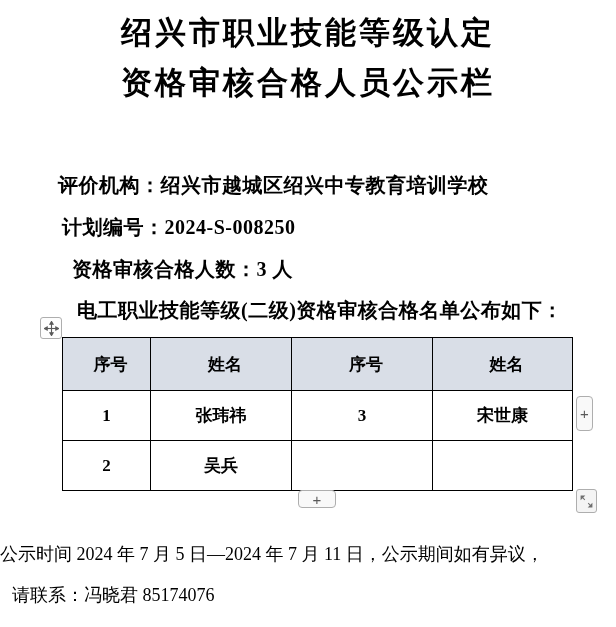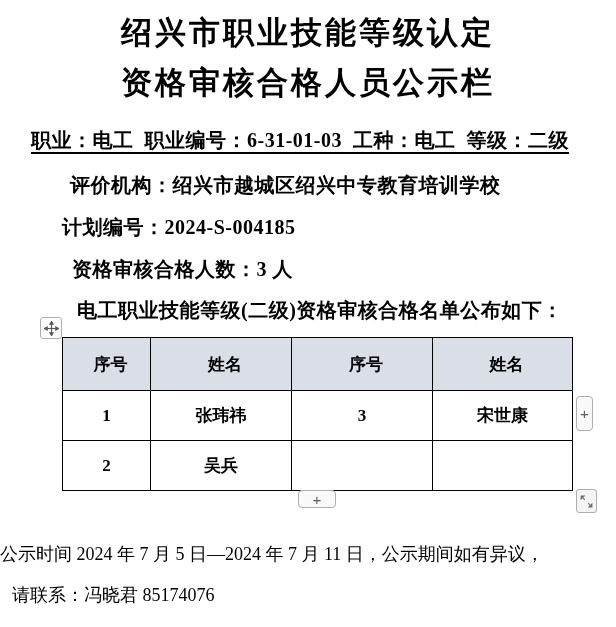--- a/index.html
+++ b/index.html
@@ -32,21 +32,21 @@
     font-weight: 700;
     white-space: pre;
     letter-spacing: 0.5px;
   }
   .occupation-line {
     top: 127px; left: 31px;
     text-decoration: underline;
     text-decoration-thickness: 1.5px;
     text-underline-offset: 5px;
   }
-  .agency-line { top: 172px; left: 70px; }
+  .agency-line { top: 172px; left: 58px; }
   .plan-line   { top: 214px; left: 62px; }
   .count-line  { top: 256px; left: 72px; }
   .intro-line  { top: 297px; left: 77px; text-align: right; }
 
   
   .roster-table {
     top: 337px; left: 62px;
     border-collapse: collapse;
     table-layout: fixed;
   }
@@ -97,23 +97,22 @@
   .footer-2 { top: 583px; padding-left: 12px; }
 </style>
 </head>
 <body>
 
 <div class="page">
 
   <div class="abs doc-title title-1">绍兴市职业技能等级认定</div>
   <div class="abs doc-title title-2">资格审核合格人员公示栏</div>
 
-  <div class="abs meta-line occupation-line">职业：电工  职业编号：6-31-01-03  工种：电工  等级：二级</div>
   <div class="abs meta-line agency-line">评价机构：绍兴市越城区绍兴中专教育培训学校</div>
-  <div class="abs meta-line plan-line">计划编号：2024-S-004185</div>
+  <div class="abs meta-line plan-line">计划编号：2024-S-008250</div>
   <div class="abs meta-line count-line">资格审核合格人数：3 人</div>
   <div class="abs meta-line intro-line">电工职业技能等级(二级)资格审核合格名单公布如下：</div>
 
   <div class="abs ctrl move-handle">
     <span style="display:flex">
       <svg width="15" height="15" viewBox="0 0 16 16">
         <g stroke="#595959" stroke-width="1.2" fill="#595959">
           <line x1="8" y1="3" x2="8" y2="13"></line>
           <line x1="3" y1="8" x2="13" y2="8"></line>
           <polygon points="8,0.5 6.3,3.4 9.7,3.4"></polygon>

